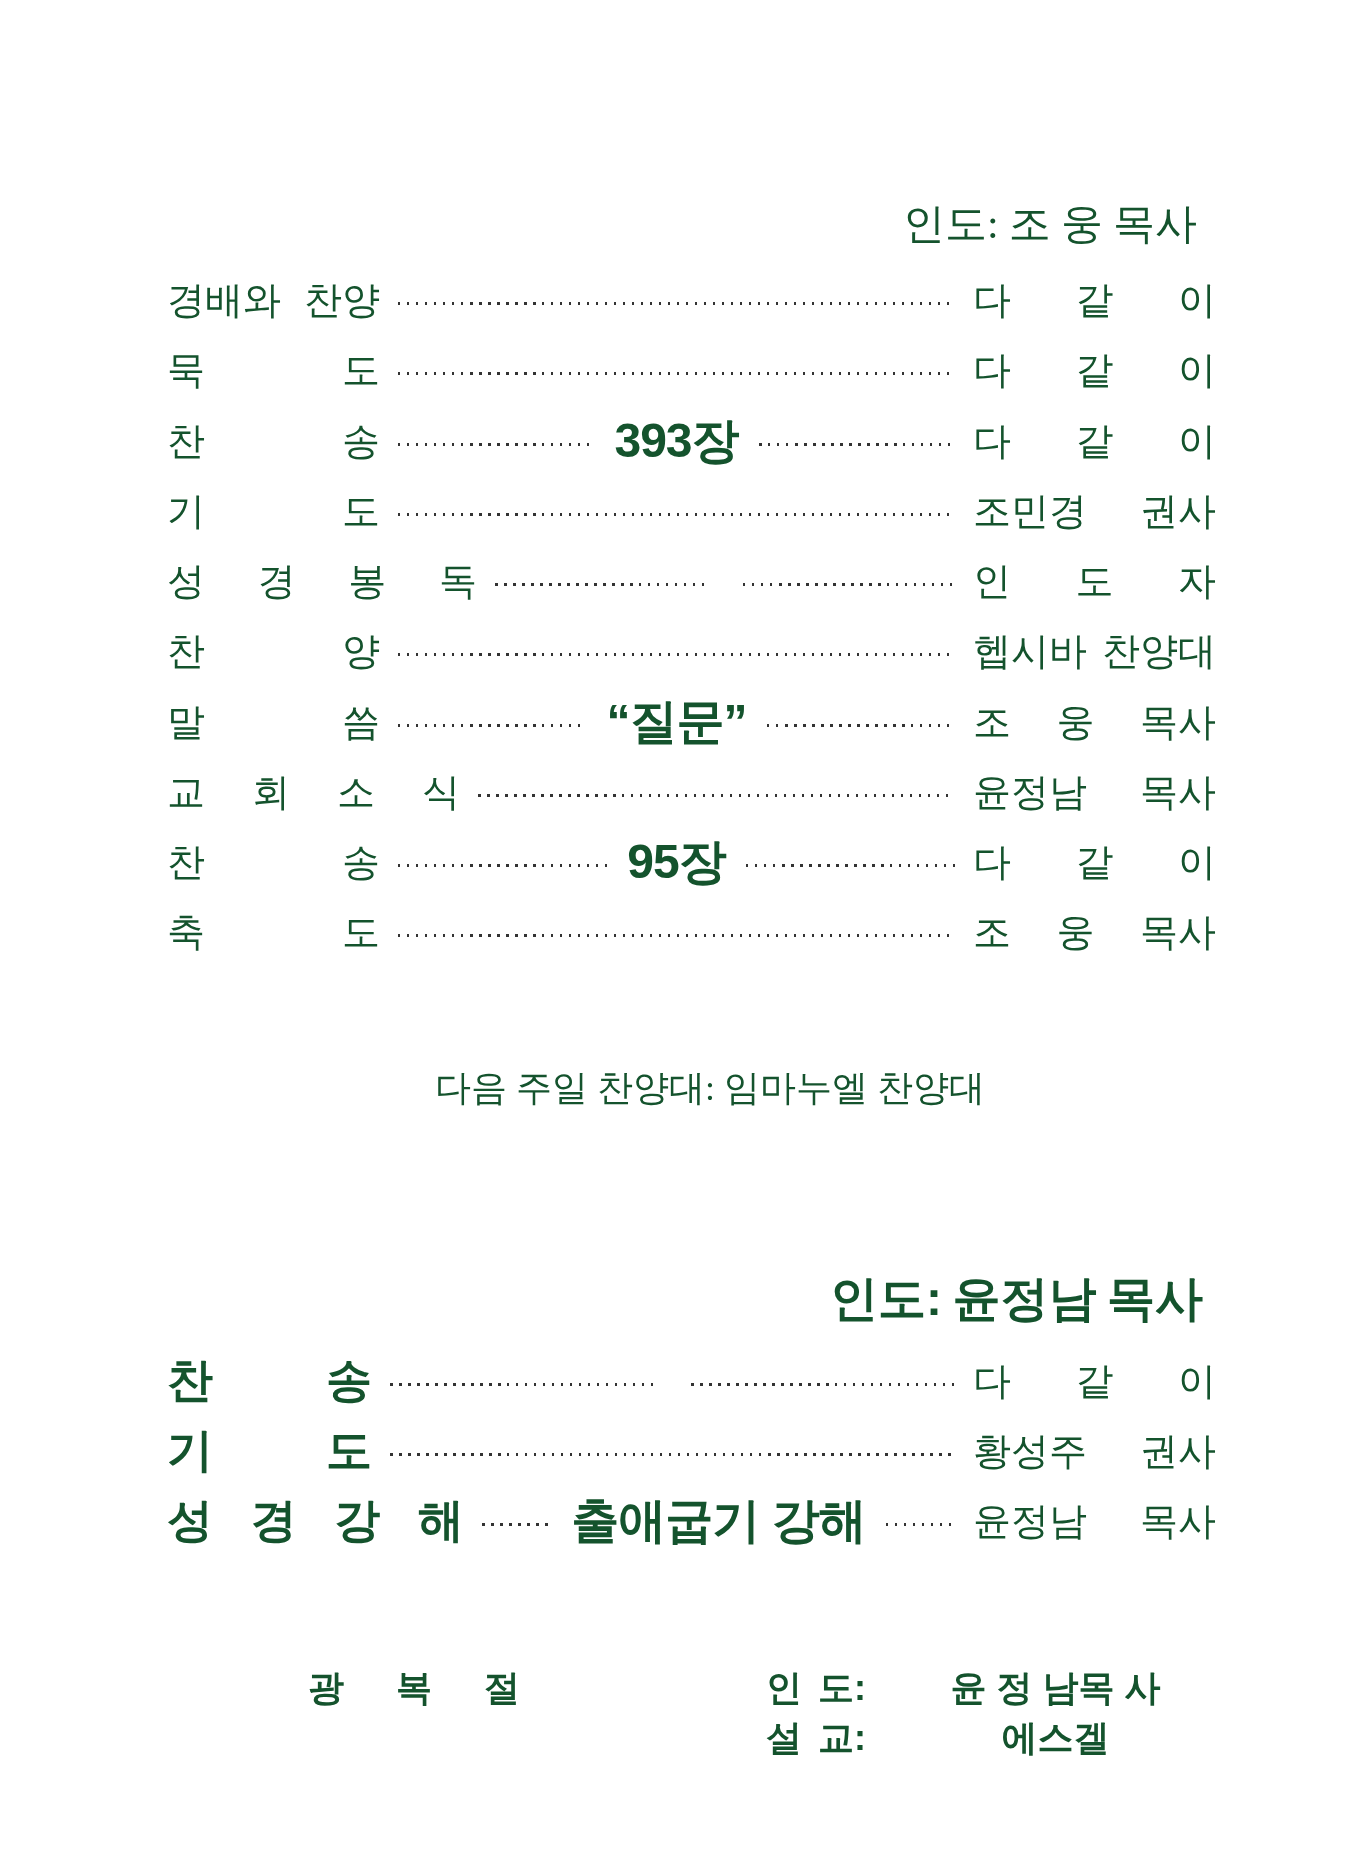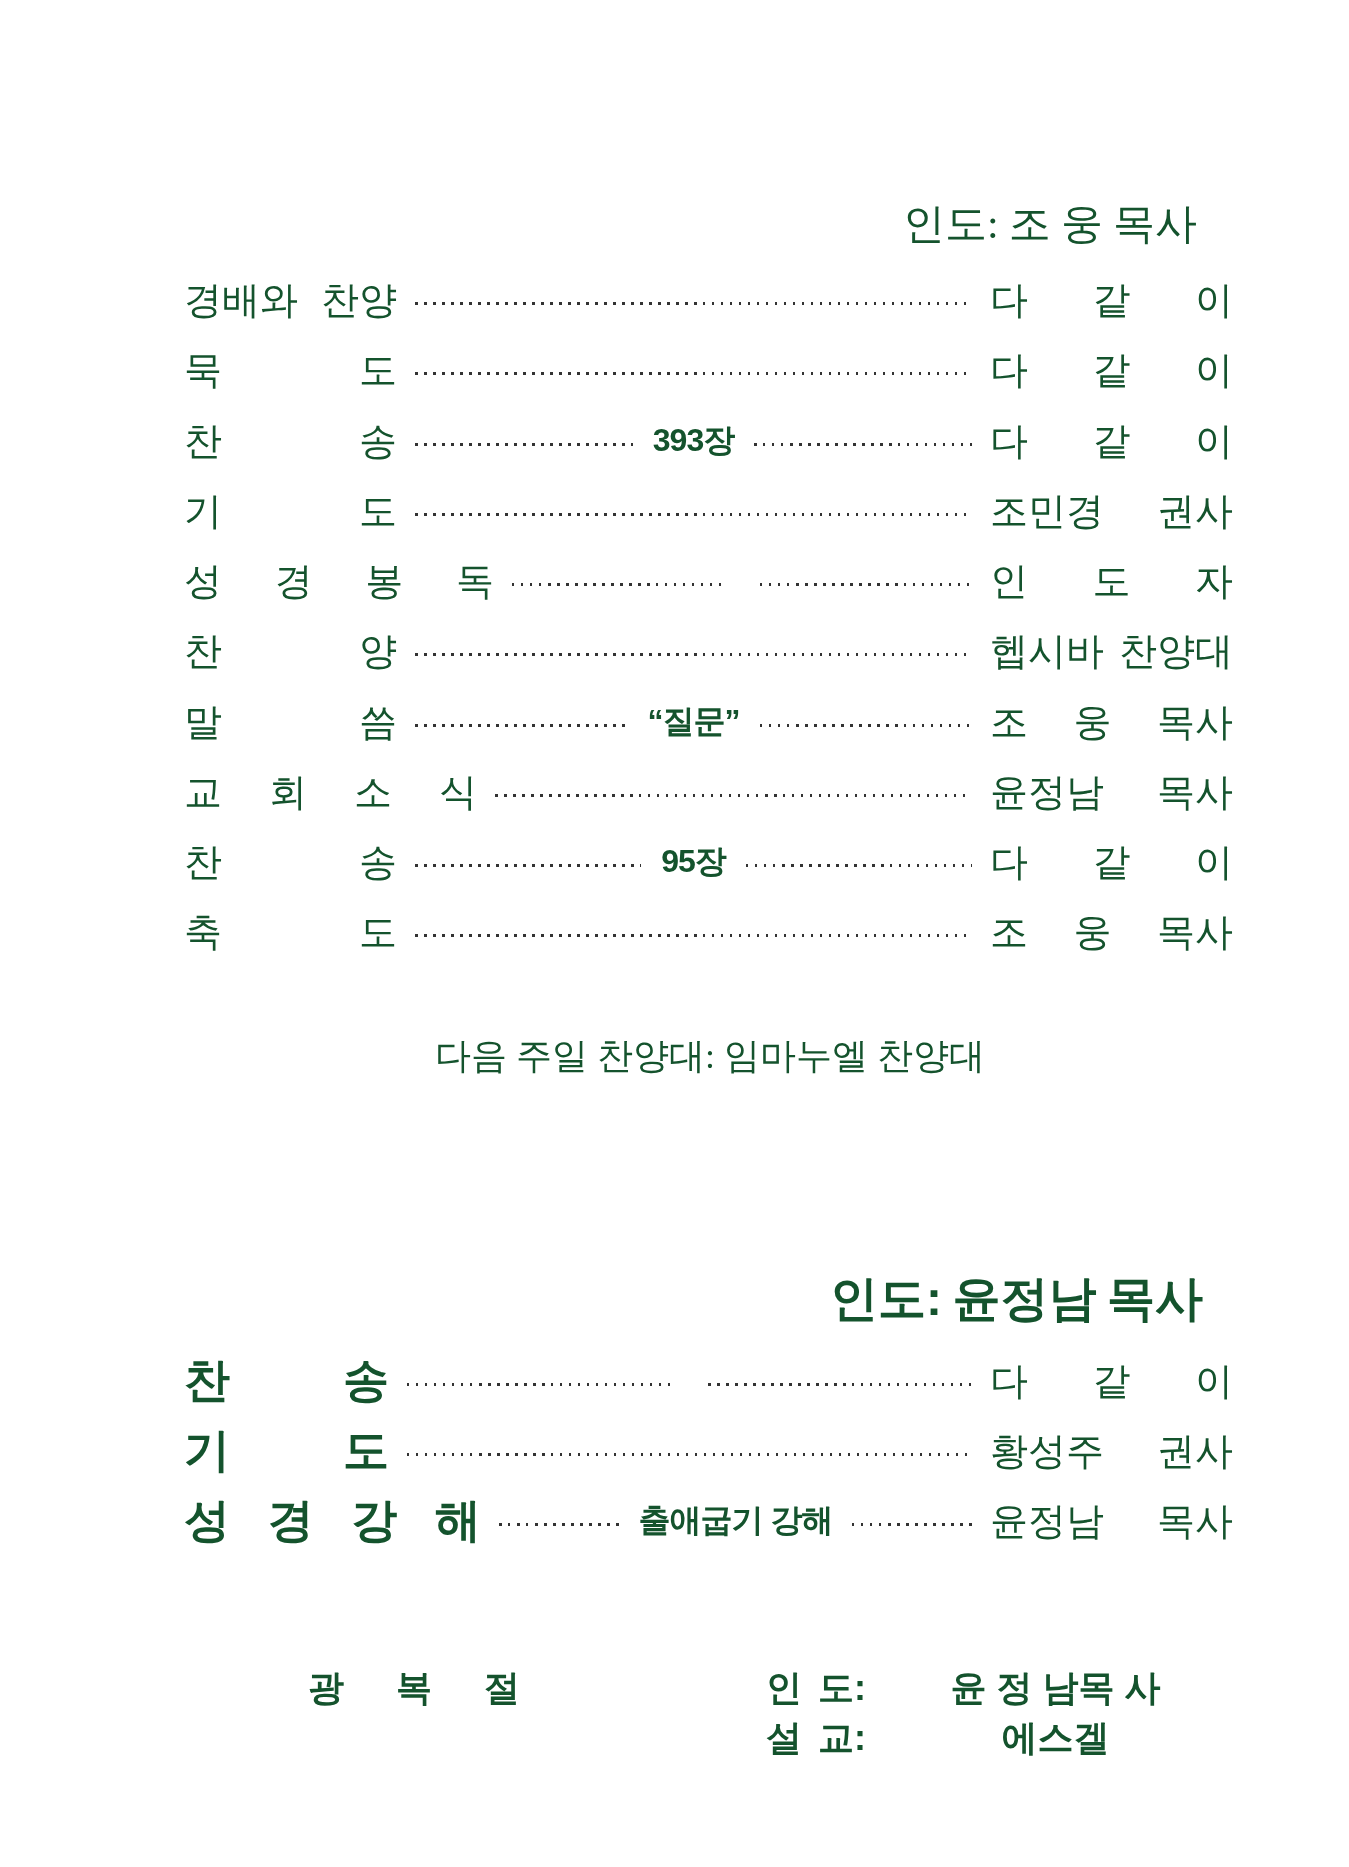--- a/index.html
+++ b/index.html
@@ -22,21 +22,21 @@
   }
   .serif{font-family:"Liberation Serif", serif;}
   .gothic{font-family:"Liberation Sans", sans-serif;font-weight:700;}
 
   .s1head{left:903px;top:198px;width:294px;height:52px;font-size:42px;}
   .s2head{left:830px;top:1270px;width:373px;height:58px;font-size:48px;}
   .s3title{left:308px;top:1666px;width:212px;height:44px;font-size:36px;}
 
   .row{
     position:absolute;
-    left:184px;
+    left:167px;
     width:1049px;
     height:46px;
     display:flex;
     align-items:center;
   }
   .row.s2{height:52px;}
   .lab{
     display:flex;
     justify-content:space-between;
     font-size:38px;
@@ -46,39 +46,39 @@
   .lead{
     flex:1 1 0;
     height:3px;
     align-self:center;
     margin:6px 18px 0 18px;
     background-image:repeating-linear-gradient(90deg,#333333 0,#333333 2.5px,transparent 2.5px,transparent 9px);
   }
   .ctr{
     font-family:"Liberation Sans", sans-serif;
     font-weight:700;
-    font-size:32px;
+    font-size:48px;
     letter-spacing:-1px;
     flex:0 0 auto;
     padding:0 2px;
   }
   .ctr.long{font-size:34px;letter-spacing:-1px;}
   .rgt{
     width:243px;
     flex:0 0 243px;
     display:flex;
     justify-content:space-between;
     font-size:38px;
     font-family:"Liberation Serif", serif;
     font-weight:400;
   }
   .notice{
     position:absolute;
     left:435px;
-    top:1032px;
+    top:1064px;
     font-size:36px;
     font-family:"Liberation Serif", serif;
   }
   .s3row{
     position:absolute;
     left:766px;
     width:392px;
     height:44px;
     display:flex;
     justify-content:space-between;

